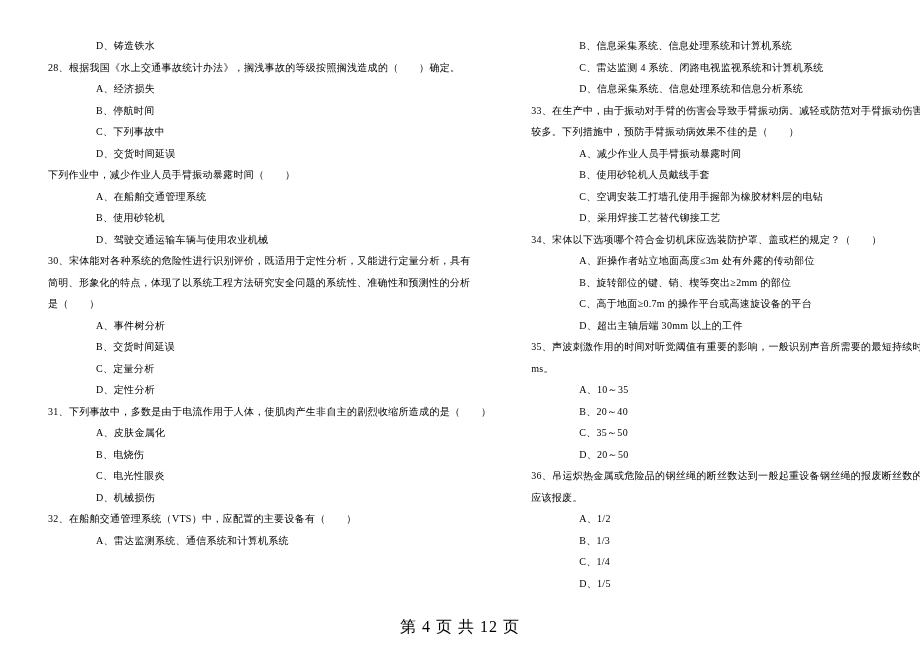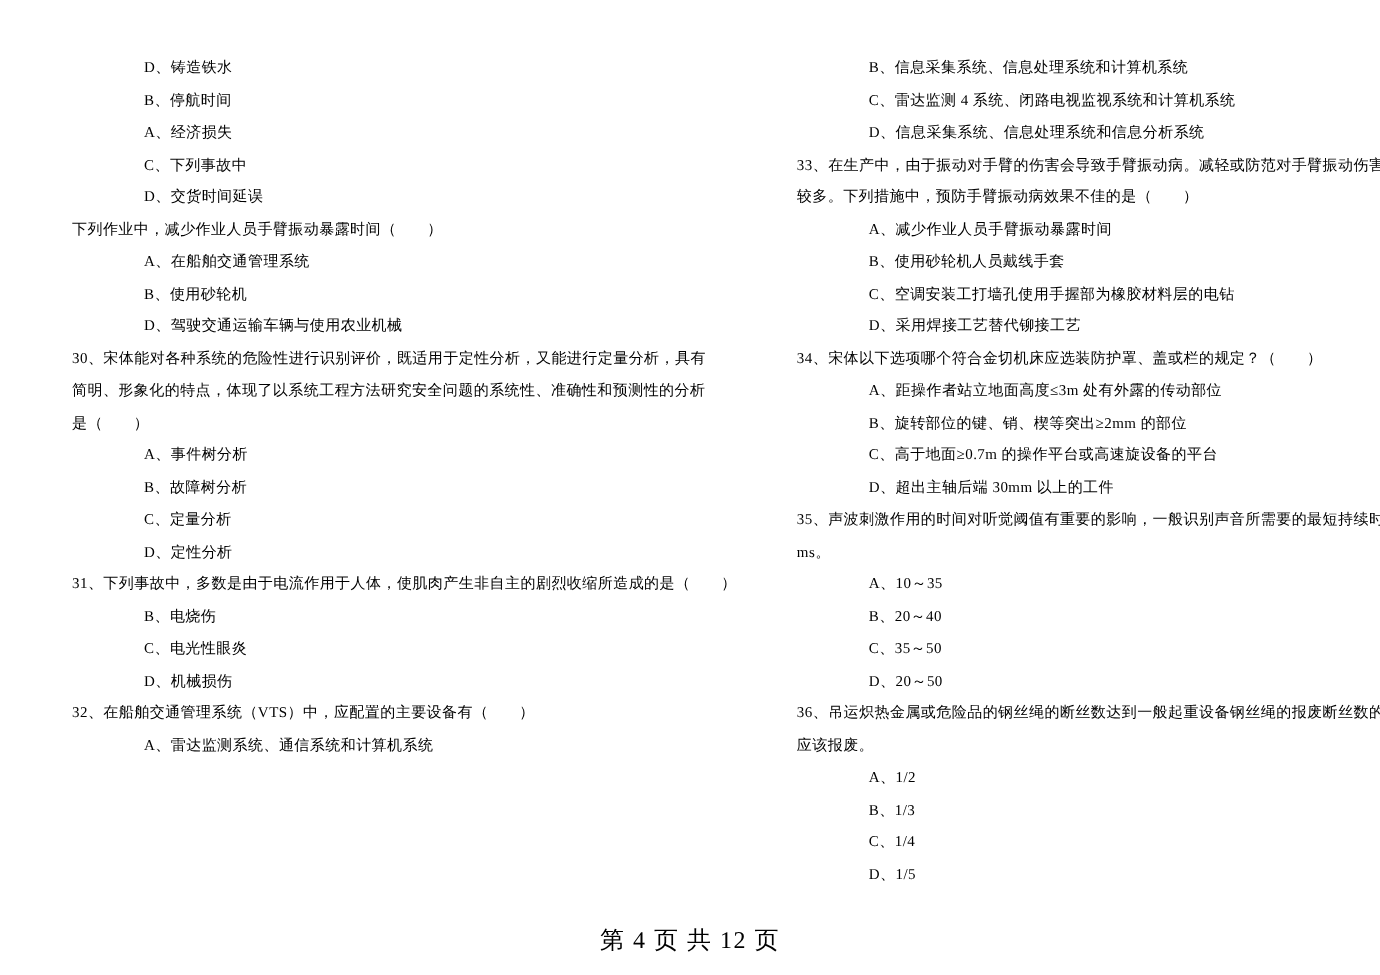--- a/index.html
+++ b/index.html
@@ -43,36 +43,38 @@
       font-size: 16px;
       letter-spacing: 1px;
     }
   </style>
 </head>
 <body>
 
 <div class="page">
   <div class="column col-left" id="left-col">
       <div class="line indent-opt">D、铸造铁水</div>
+      <div class="line indent-q">28、根据我国《水上交通事故统计办法》，搁浅事故的等级按照搁浅造成的（　　）确定。</div>
+      <div class="line indent-opt">A、经济损失</div>
       <div class="line indent-opt">B、停航时间</div>
-      <div class="line indent-opt">A、经济损失</div>
       <div class="line indent-opt">C、下列事故中</div>
       <div class="line indent-opt">D、交货时间延误</div>
       <div class="line indent-cont">下列作业中，减少作业人员手臂振动暴露时间（　　）</div>
       <div class="line indent-opt">A、在船舶交通管理系统</div>
       <div class="line indent-opt">B、使用砂轮机</div>
       <div class="line indent-opt">D、驾驶交通运输车辆与使用农业机械</div>
       <div class="line indent-q">30、宋体能对各种系统的危险性进行识别评价，既适用于定性分析，又能进行定量分析，具有</div>
       <div class="line indent-cont">简明、形象化的特点，体现了以系统工程方法研究安全问题的系统性、准确性和预测性的分析</div>
       <div class="line indent-cont">是（　　）</div>
       <div class="line indent-opt">A、事件树分析</div>
-      <div class="line indent-opt">B、故障树分析</div>
+      <div class="line indent-opt">B、交货时间延误</div>
       <div class="line indent-opt">C、定量分析</div>
       <div class="line indent-opt">D、定性分析</div>
       <div class="line indent-q">31、下列事故中，多数是由于电流作用于人体，使肌肉产生非自主的剧烈收缩所造成的是（　　）</div>
+      <div class="line indent-opt">A、皮肤金属化</div>
       <div class="line indent-opt">B、电烧伤</div>
       <div class="line indent-opt">C、电光性眼炎</div>
       <div class="line indent-opt">D、机械损伤</div>
       <div class="line indent-q">32、在船舶交通管理系统（VTS）中，应配置的主要设备有（　　）</div>
       <div class="line indent-opt">A、雷达监测系统、通信系统和计算机系统</div>
     </div>
   <div class="column col-right" id="right-col">
       <div class="line indent-opt">B、信息采集系统、信息处理系统和计算机系统</div>
       <div class="line indent-opt">C、雷达监测 4 系统、闭路电视监视系统和计算机系统</div>
       <div class="line indent-opt">D、信息采集系统、信息处理系统和信息分析系统</div>

